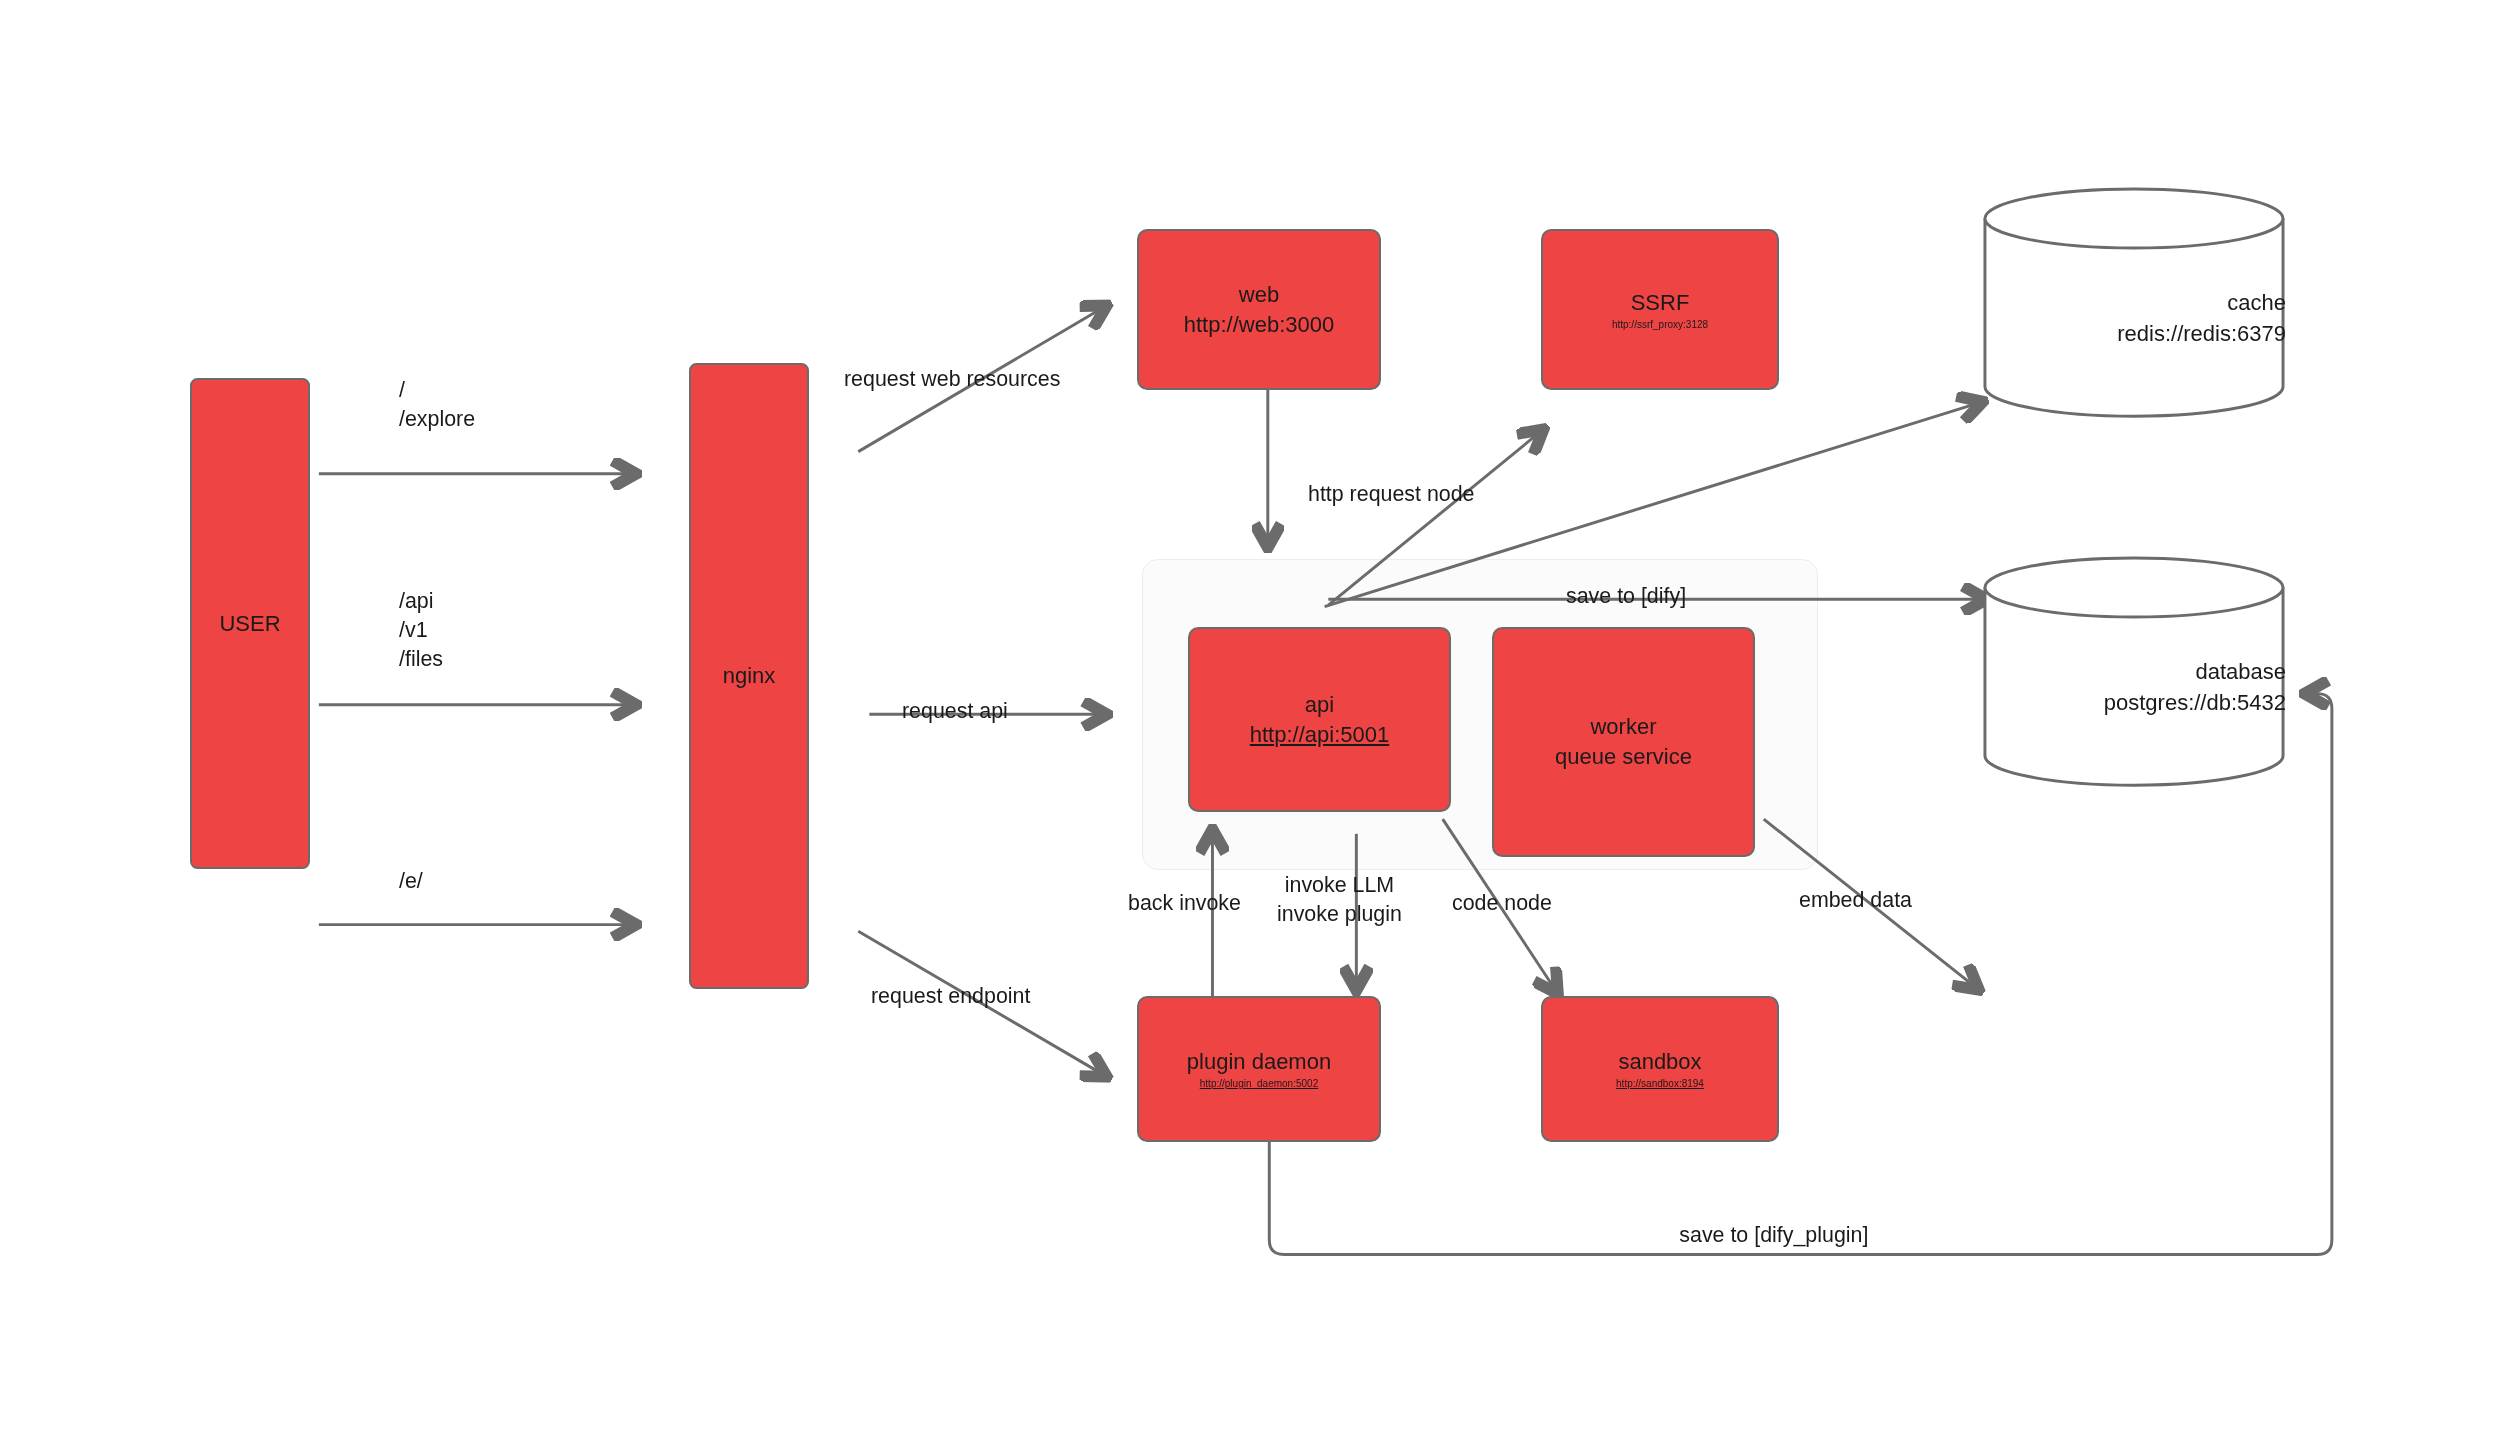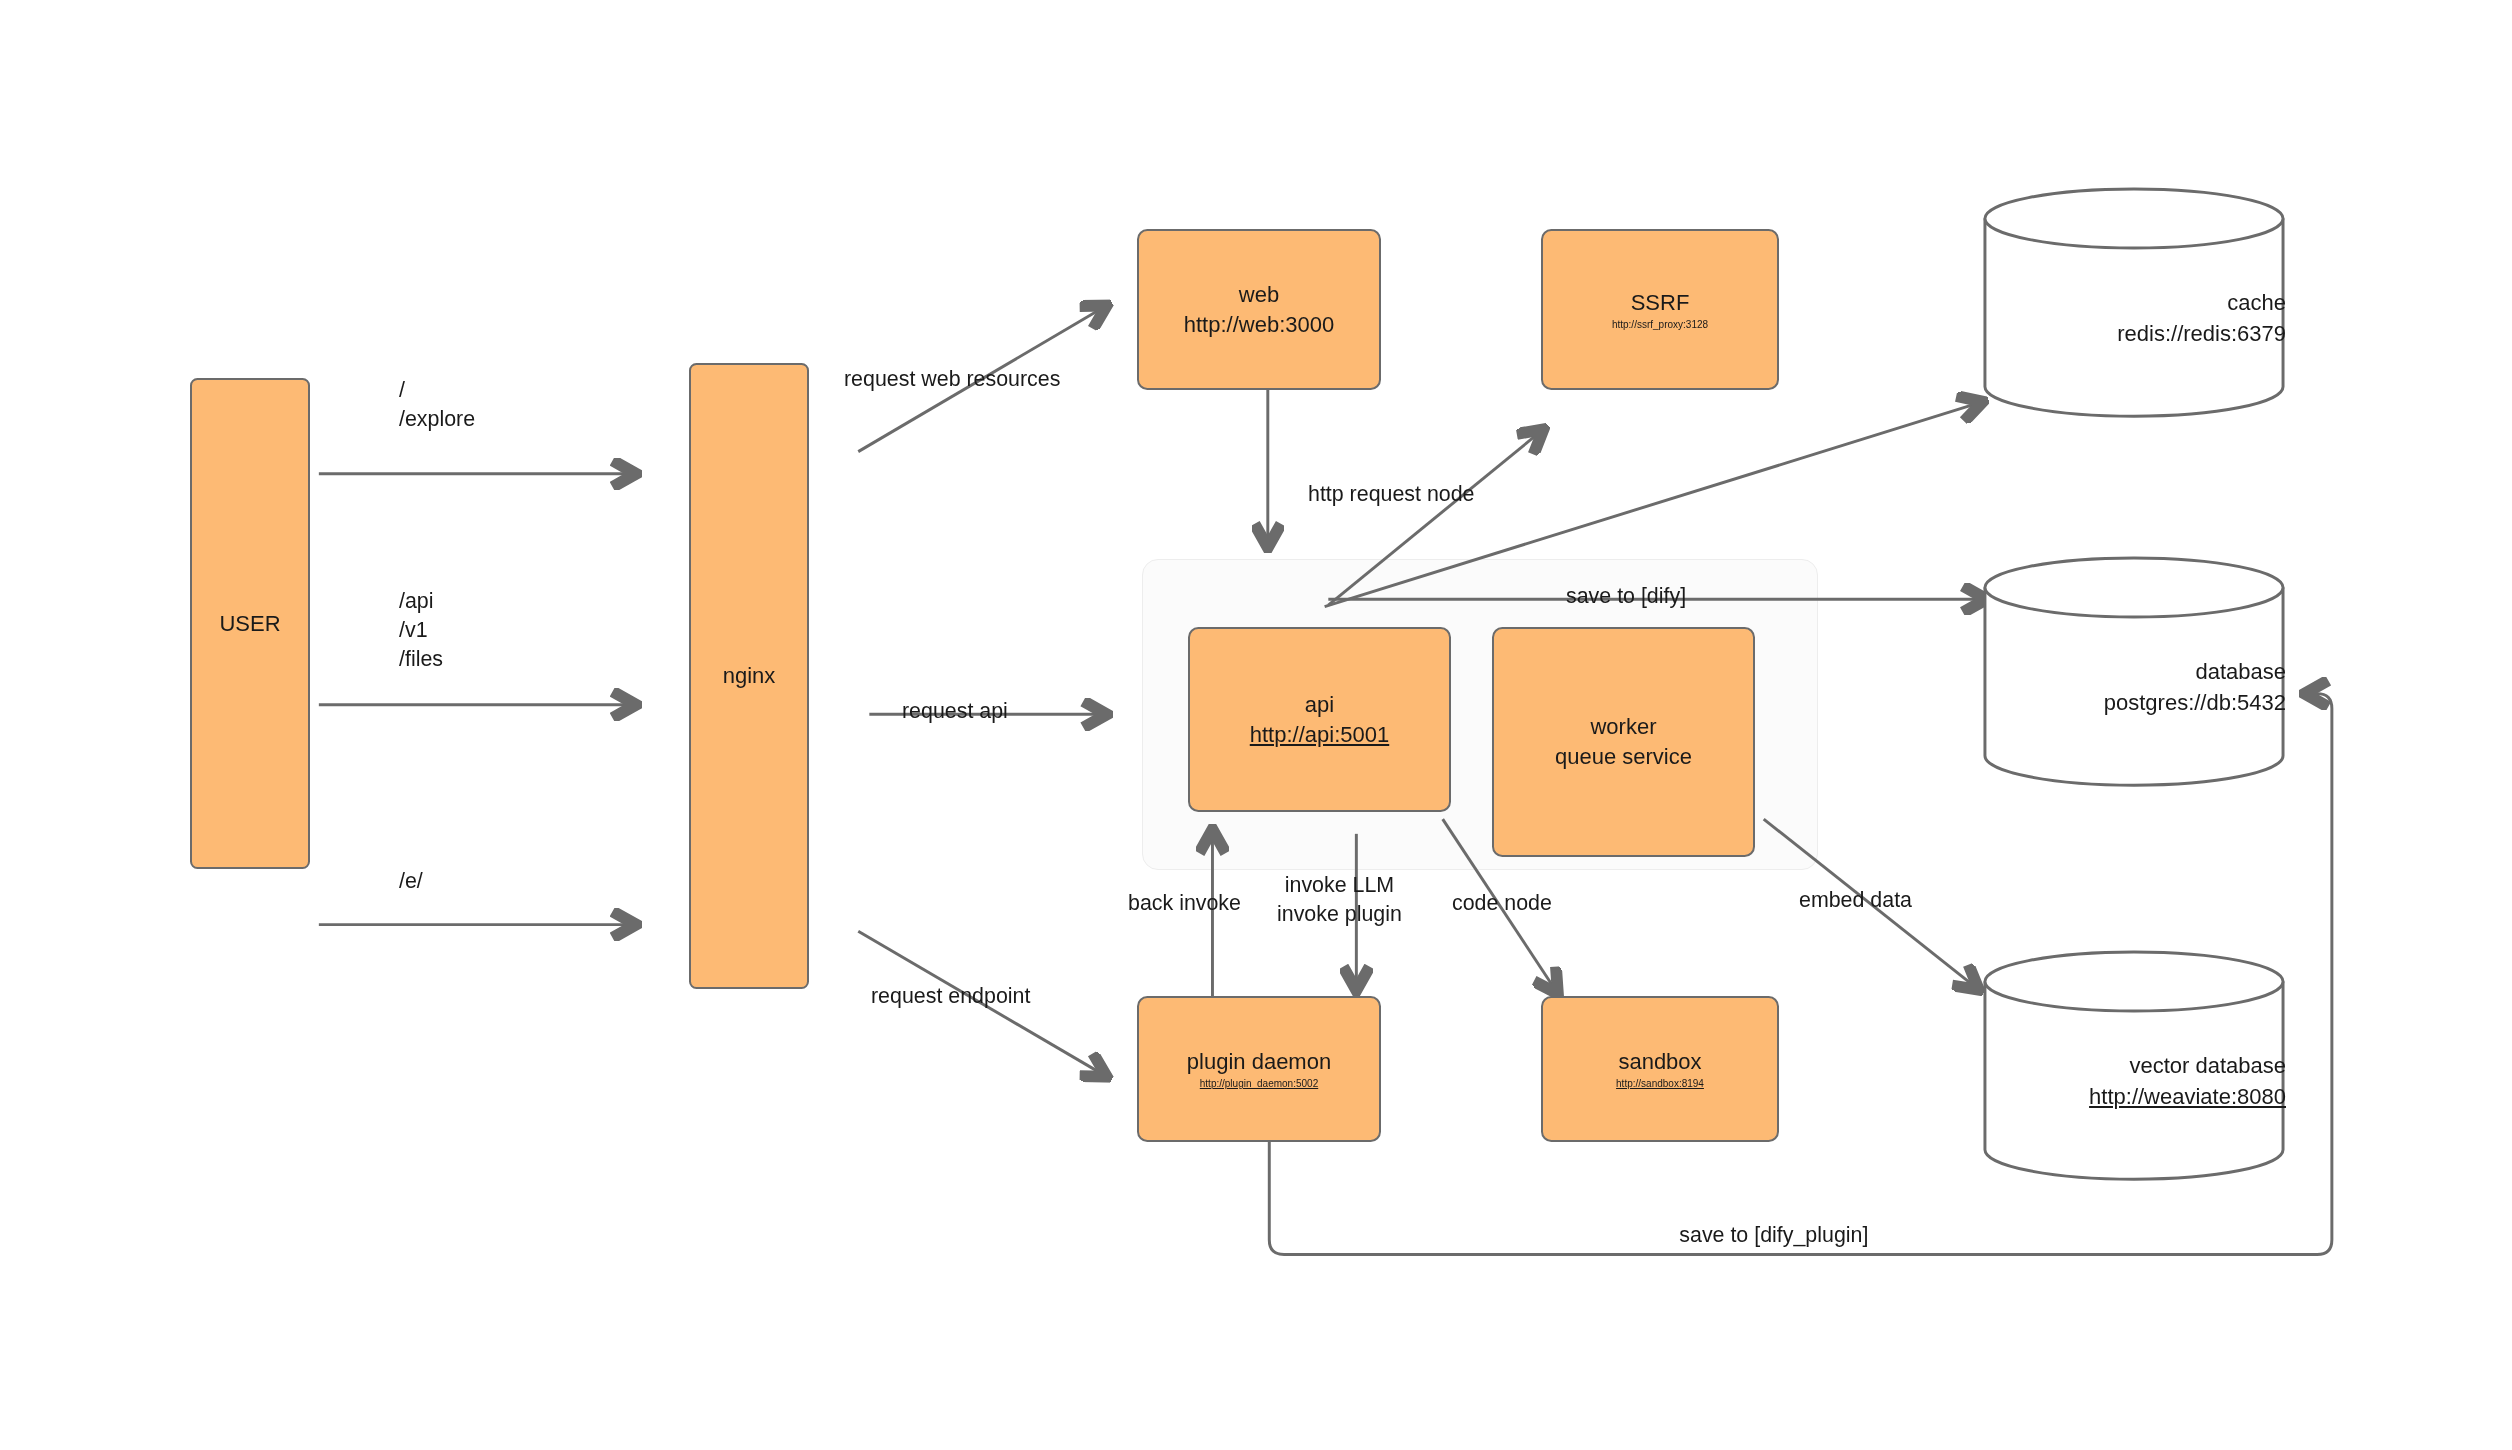--- a/index.html
+++ b/index.html
@@ -15,21 +15,21 @@
     width: 2512px;
     height: 1450px;
     background: #ffffff;
     overflow: hidden;
   }
   .node {
     position: absolute;
     box-sizing: border-box;
     border: 2.2px solid #6b6b6b;
     border-radius: 10.3px;
-    background: #fdba74;
+    background: #ef4444;
     display: flex;
     flex-direction: column;
     align-items: center;
     justify-content: center;
     color: #1a1a1a;
     text-align: center;
     z-index: 3;
   }
   .node .title {
     font-size: 22px;
@@ -195,30 +195,20 @@
     <svg viewBox="0 0 412 316" preserveAspectRatio="none">
       <path d="M4,44 L4,272 A202,40 0 0 0 408,272 L408,44" fill="#ffffff" stroke="#6b6b6b" stroke-width="4"></path>
       <ellipse cx="206" cy="44" rx="202" ry="40" fill="#ffffff" stroke="#6b6b6b" stroke-width="4"></ellipse>
     </svg>
     <div class="cyl-label" style="top:102px;">
       <div>database</div>
       <div>postgres://db:5432</div>
     </div>
   </div>
 
-  <div class="cyl" style="left:1982px; top:949px; width:304px; height:233px;">
-    <svg viewBox="0 0 412 316" preserveAspectRatio="none">
-      <path d="M4,44 L4,272 A202,40 0 0 0 408,272 L408,44" fill="#ffffff" stroke="#6b6b6b" stroke-width="4"></path>
-      <ellipse cx="206" cy="44" rx="202" ry="40" fill="#ffffff" stroke="#6b6b6b" stroke-width="4"></ellipse>
-    </svg>
-    <div class="cyl-label" style="top:102px;">
-      <div>vector database</div>
-      <div class="link">http://weaviate:8080</div>
-    </div>
-  </div>
 
   <div class="edge-label" style="left:399px; top:376px;">/
 /explore</div>
 
   <div class="edge-label" style="left:399px; top:587px;">/api
 /v1
 /files</div>
 
   <div class="edge-label" style="left:399px; top:867px;">/e/</div>
 

